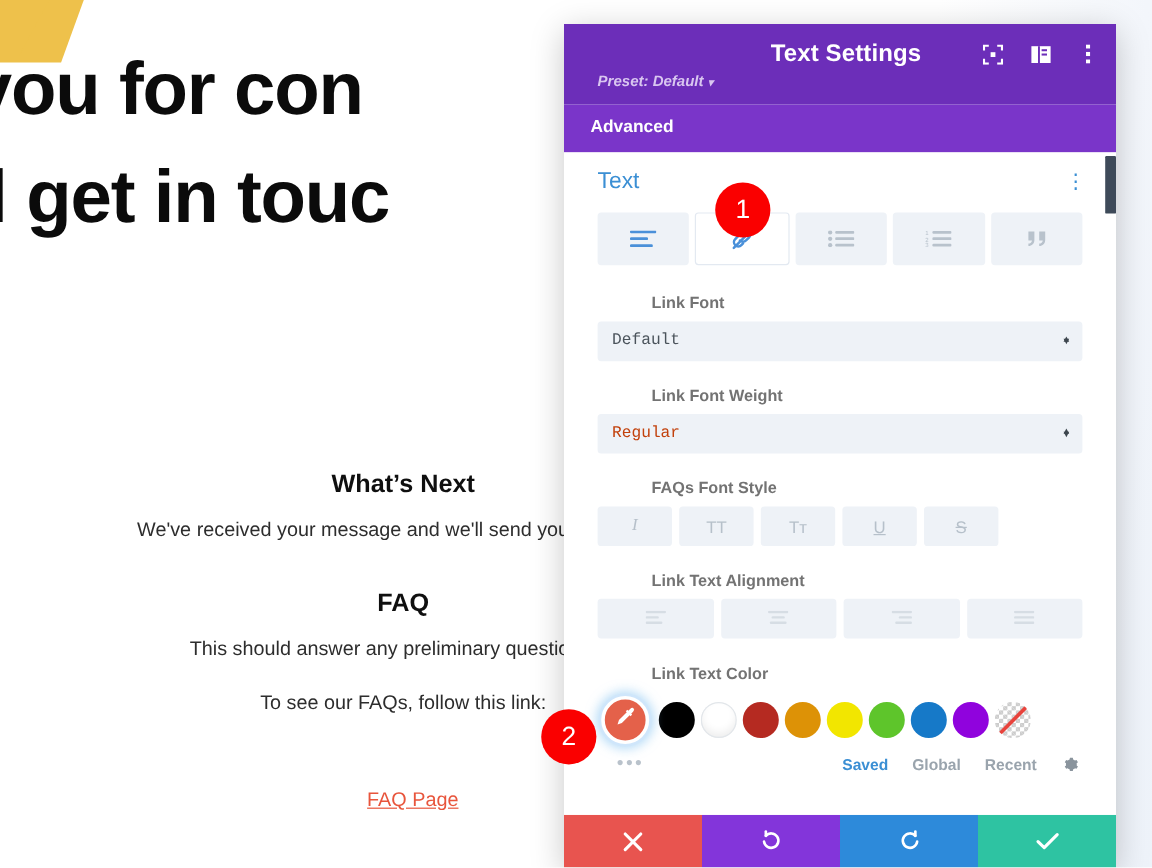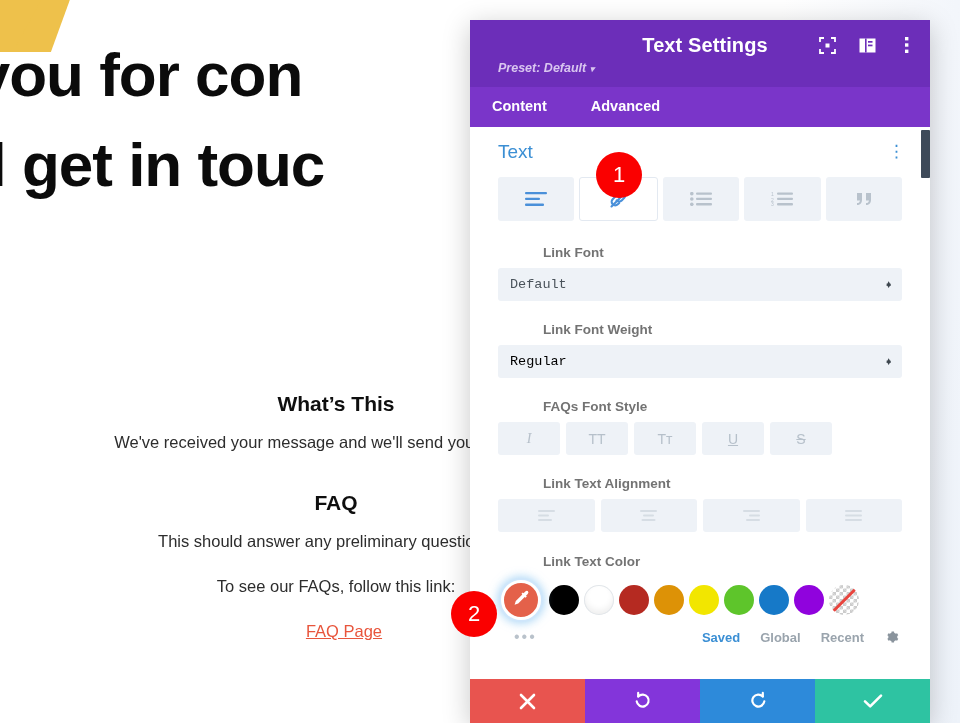--- a/index.html
+++ b/index.html
@@ -126,21 +126,21 @@
     font-size: 13.5px; font-weight: 700; color: #737373;
     margin-bottom: 8px;
     padding-left: 45px;
   }
   .select-box {
     height: 33px; background: #eef2f7; border-radius: 3px;
     display: flex; align-items: center; padding: 0 12px;
     position: relative; cursor: pointer; margin-bottom: 21px; font-family: Liberation Mono, monospace;
   }
   .select-box .val { font-size: 13.5px; color: #4a535b; }
-  .select-box.muted .val { color: #000000; text-align: right; }
+  .select-box.muted .val { color: #c2410c; text-align: right; }
   .spin {
     position: absolute; right: 11px; top: 50%; transform: translateY(-50%);
     display: flex; flex-direction: column; gap: 2px; line-height: 0;
   }
   .spin span { font-size: 8px; color: #3d464e; }
 
   .btn-row { display: flex; gap: 6px; margin-bottom: 21px; }
   .style-btn {
     width: 62px; height: 33px; background: #eef2f7; border-radius: 3px;
     display: flex; align-items: center; justify-content: center;
@@ -226,35 +226,35 @@
   <div class="page-bg">
     <div class="gold-wedge"></div>
     <div class="gold-wedge2"></div>
 
     <div class="hero">
       <span class="hero-line">k you for con</span>
       <span class="hero-line">e'll get in touc</span>
     </div>
 
     <div class="bg-block" style="top:392px;">
-      <div class="bg-h2">What’s This</div>
+      <div class="bg-h2">What’s Next</div>
     </div>
     <div class="bg-block" style="top:433px;">
       <div class="bg-p">We've received your message and we'll send you an email w</div>
     </div>
     <div class="bg-block" style="top:491px;">
       <div class="bg-h2">FAQ</div>
     </div>
     <div class="bg-block" style="top:532px;">
       <div class="bg-p">This should answer any preliminary questions yo</div>
     </div>
     <div class="bg-block" style="top:577px;">
       <div class="bg-p">To see our FAQs, follow this link:</div>
     </div>
-    <div class="bg-block" style="top:622px;padding-left:16px;">
+    <div class="bg-block" style="top:658px;padding-left:16px;">
       <a class="bg-link" href="#">FAQ Page</a>
     </div>
   </div>
 
   <div class="modal">
 
     <div class="modal-header">
       <div class="modal-title">Text Settings</div>
       <div class="modal-preset">
         <span>Preset: Default</span>
@@ -279,21 +279,20 @@
           <svg width="4" height="16" viewBox="0 0 4 16" fill="#fff">
             <rect x="0" y="0" width="3.4" height="3.4"></rect>
             <rect x="0" y="6.3" width="3.4" height="3.4"></rect>
             <rect x="0" y="12.6" width="3.4" height="3.4"></rect>
           </svg>
         </span>
       </div>
     </div>
 
     <div class="tabbar">
-      <div class="tab">Content</div>
       <div class="tab">Advanced</div>
     </div>
 
     <div class="panel-body">
       <div class="scrollbar-track">
         <div class="scrollbar-thumb"></div>
       </div>
 
       <div class="panel-scroll">
 

